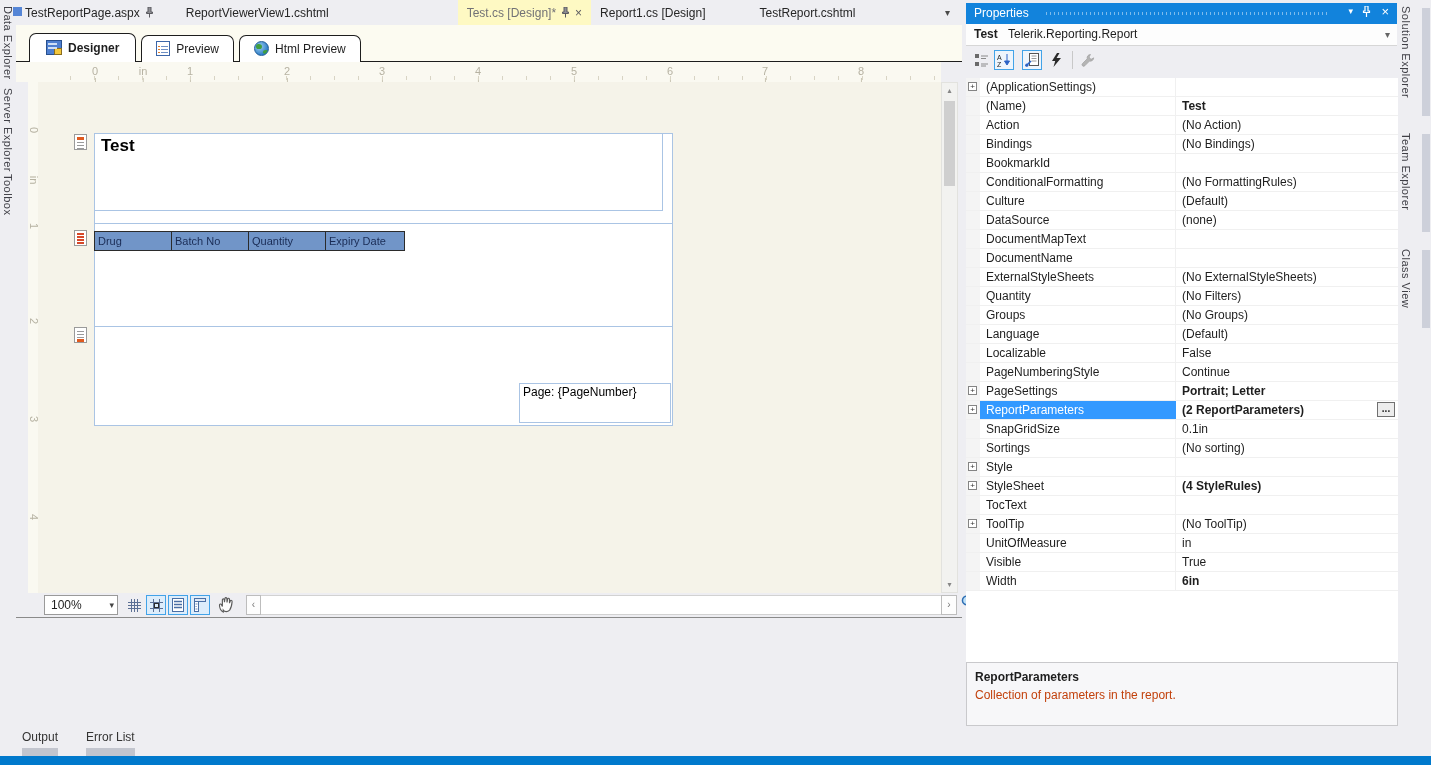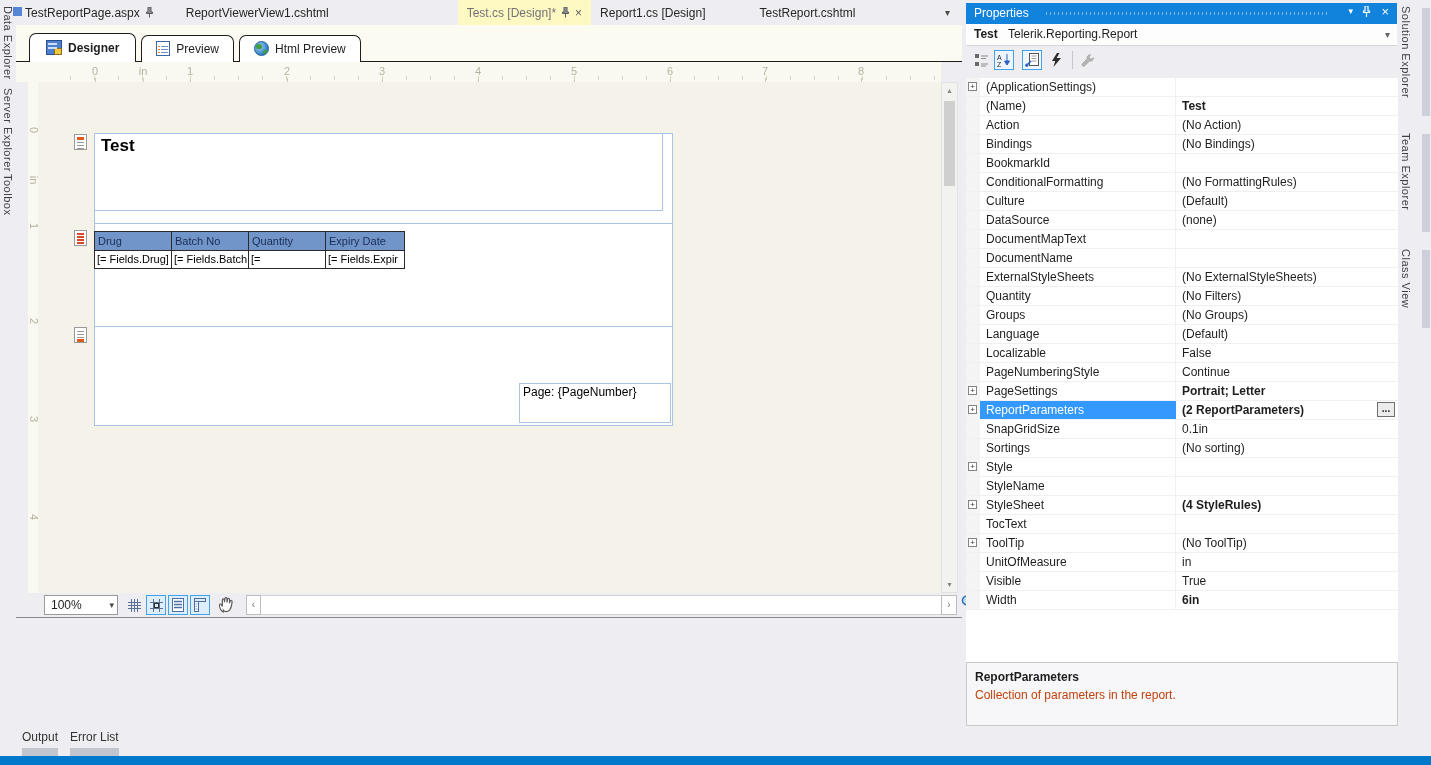--- a/index.html
+++ b/index.html
@@ -73,21 +73,21 @@
   .zoombox .zc{position:absolute;right:3px;top:4px;font-size:9px;color:#444;}
   .tbtn{position:absolute;top:595px;width:20px;height:20px;display:flex;align-items:center;justify-content:center;box-sizing:border-box;}
   .tbtn.sel{border:1px solid #42a3e8;background:#ddedfb;}
   .hsl{position:absolute;top:595px;height:20px;box-sizing:border-box;background:#fdfdfd;border:1px solid #bdbdbd;
        font-size:10px;color:#777;text-align:center;line-height:18px;}
   .htrack{position:absolute;left:261px;top:595px;width:680px;height:20px;background:#fff;border-top:1px solid #d2d2d2;border-bottom:1px solid #d2d2d2;box-sizing:border-box;}
   .sepline{position:absolute;left:16px;top:617px;width:946px;height:1px;background:#8a8a8a;}
   .tray{position:absolute;left:38px;top:622px;width:919px;height:94px;background:#fff;border:1px solid #868686;box-sizing:border-box;display:flex;align-items:flex-start;padding:22px 0 0 14px;gap:65px;}
   .tray-item{display:flex;align-items:center;gap:6px;font-size:12px;color:#111;}
   
-  .btabs{position:absolute;left:22px;top:730px;display:flex;gap:12px;}
+  .btabs{position:absolute;left:22px;top:730px;display:flex;gap:28px;}
   .btab .bl{font-size:12px;color:#333;}
   .btab::after{content:"";display:block;height:8px;background:#c2c5ce;margin-top:4px;}
   .statusbar{position:absolute;left:0;top:756px;width:1431px;height:9px;background:#0079cc;}
   
   .ptitle{position:absolute;left:966px;top:3px;width:431px;height:21px;background:#1283dc;color:#fff;}
   .ptitle .tl{position:absolute;left:8px;top:3px;font-size:12px;}
   .ptitle .dots{position:absolute;left:80px;right:70px;top:9px;height:3px;
      background:repeating-linear-gradient(90deg,rgba(255,255,255,.45) 0 1px,transparent 1px 4px);}
   .ptitle .ti{position:absolute;top:3px;color:#fff;font-size:11px;}
   .objrow{position:absolute;left:966px;top:24px;width:431px;height:22px;background:#fdfdfd;border-bottom:1px solid #d6d6d6;box-sizing:border-box;}
@@ -234,27 +234,20 @@
   </div>
 
   <div class="rtable">
     <div class="trow">
 
     <div class="hcell" style="width: 77px;">Drug</div>
         <div class="hcell" style="width: 77px;">Batch No</div>
         <div class="hcell" style="width: 77px;">Quantity</div>
         <div class="hcell" style="width: 78px;">Expiry Date</div>
       </div>
-    <div class="trow">
-
-    <div class="dcell" style="width: 77px;">[= Fields.Drug]</div>
-        <div class="dcell" style="width: 77px;">[= Fields.Batch</div>
-        <div class="dcell" style="width: 77px;">[=</div>
-        <div class="dcell" style="width: 78px;">[= Fields.Expir</div>
-      </div>
   </div>
 
   <div class="tbox" style="left:519px;top:383px;width:152px;height:40px;">
     <div class="ftext">Page: {PageNumber}</div>
   </div>
 
   <div class="vscroll">
     <div class="sbtn" style="top:0;">▴</div>
     <div class="vthumb"></div>
     <div class="sbtn" style="bottom:0;">▾</div>
@@ -471,25 +464,20 @@
         <div class="pval"><span>(No sorting)</span></div>
       </div>
       <div class="prow">
         <div class="pgut">
           <span class="pexp">+</span>
         </div>
         <div class="pname">Style</div>
         <div class="pval"><span></span></div>
       </div>
       <div class="prow">
-        <div class="pgut"></div>
-        <div class="pname">StyleName</div>
-        <div class="pval"><span></span></div>
-      </div>
-      <div class="prow">
         <div class="pgut">
           <span class="pexp">+</span>
         </div>
         <div class="pname">StyleSheet</div>
         <div class="pval bold"><span>(4 StyleRules)</span></div>
       </div>
       <div class="prow">
         <div class="pgut"></div>
         <div class="pname">TocText</div>
         <div class="pval"><span></span></div>

